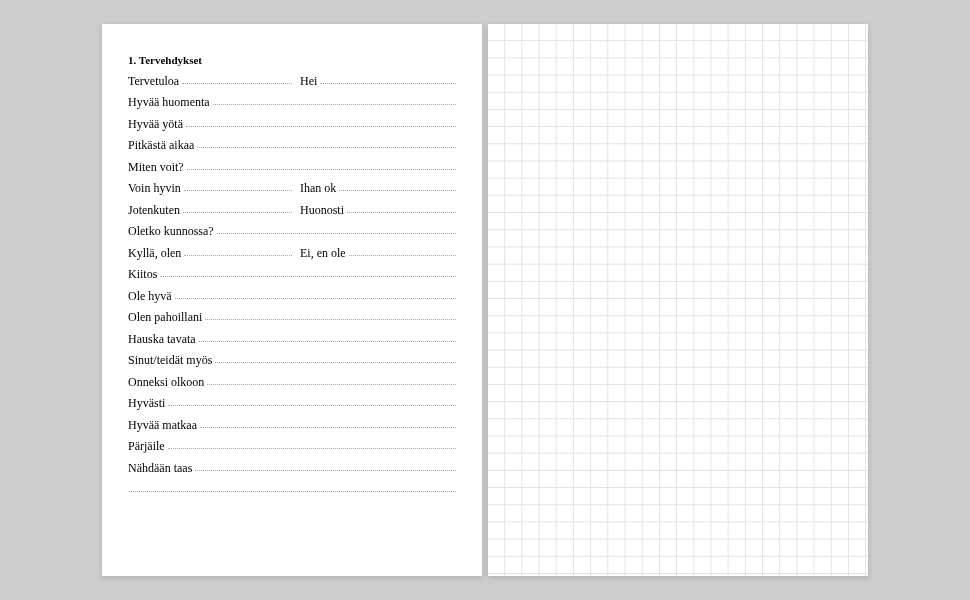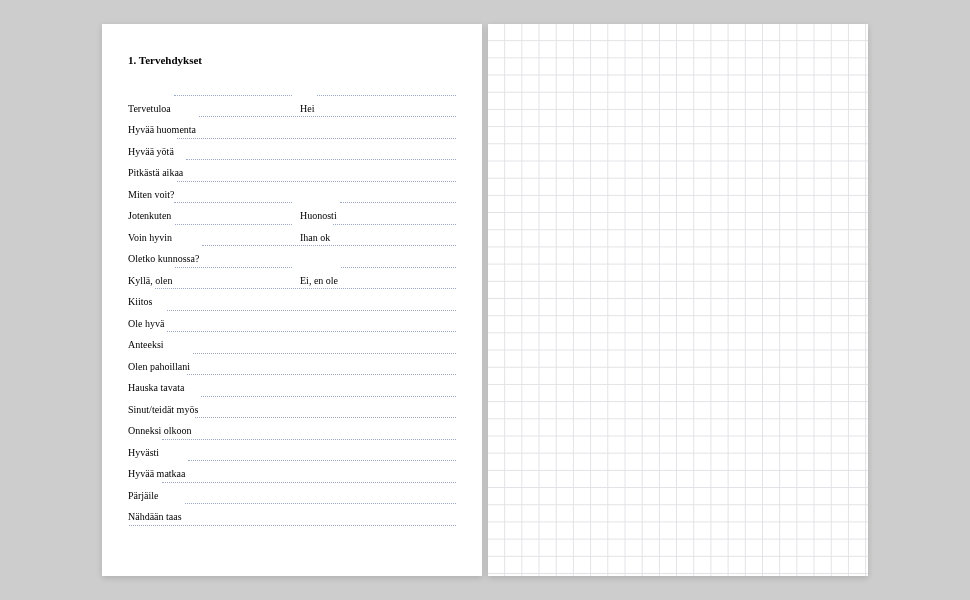--- a/index.html
+++ b/index.html
@@ -24,47 +24,47 @@
     box-shadow: 0 2px 6px rgba(0,0,0,0.15);
     position: relative;
   }
   .left-page {
     padding: 30px 26px 20px 26px;
   }
   .heading {
     font-size: 11px;
     font-weight: bold;
     color: #000;
-    margin-bottom: 12px;
+    margin-bottom: 0;
   }
   .rows {
     display: flex;
     flex-direction: column;
     gap: 3px;
   }
   .row {
     display: flex;
     align-items: flex-end;
     height: 18.5px;
   }
   .cell {
     display: flex;
     align-items: flex-end;
     min-width: 0;
   }
   .cell.full { flex: 1 1 100%; }
   .cell.half { flex: 1 1 50%; }
   .label {
-    font-size: 10px;
+    font-size: 12px;
     color: #000;
     white-space: nowrap;
     padding-right: 2px;
     line-height: 1;
     position: relative;
-    top: 17px;
+    top: 2px;
   }
   .line {
     flex: 1 1 auto;
     height: 1px;
     border-bottom: 1px dotted #9aa8c7;
     margin-left: 1px;
     position: relative;
     top: -1px;
   }
   .half + .half .label {
@@ -127,39 +127,39 @@
           </div>
         </div>
         <div class="row">
           <div class="cell full">
             <span class="label">Miten voit?</span>
             <span class="line"></span>
           </div>
         </div>
         <div class="row">
           <div class="cell half">
+            <span class="label">Voin hyvin</span>
+            <span class="line"></span>
+          </div>
+          <div class="cell half">
+            <span class="label">Ihan ok</span>
+            <span class="line"></span>
+          </div>
+        </div>
+        <div class="row">
+          <div class="cell half">
             <span class="label">Jotenkuten</span>
             <span class="line"></span>
           </div>
           <div class="cell half">
             <span class="label">Huonosti</span>
             <span class="line"></span>
           </div>
         </div>
         <div class="row">
-          <div class="cell half">
-            <span class="label">Voin hyvin</span>
-            <span class="line"></span>
-          </div>
-          <div class="cell half">
-            <span class="label">Ihan ok</span>
-            <span class="line"></span>
-          </div>
-        </div>
-        <div class="row">
           <div class="cell full">
             <span class="label">Oletko kunnossa?</span>
             <span class="line"></span>
           </div>
         </div>
         <div class="row">
           <div class="cell half">
             <span class="label">Kyllä, olen</span>
             <span class="line"></span>
           </div>
@@ -170,26 +170,20 @@
         </div>
         <div class="row">
           <div class="cell full">
             <span class="label">Kiitos</span>
             <span class="line"></span>
           </div>
         </div>
         <div class="row">
           <div class="cell full">
             <span class="label">Ole hyvä</span>
-            <span class="line"></span>
-          </div>
-        </div>
-        <div class="row">
-          <div class="cell full">
-            <span class="label">Anteeksi</span>
             <span class="line"></span>
           </div>
         </div>
         <div class="row">
           <div class="cell full">
             <span class="label">Olen pahoillani</span>
             <span class="line"></span>
           </div>
         </div>
         <div class="row">

